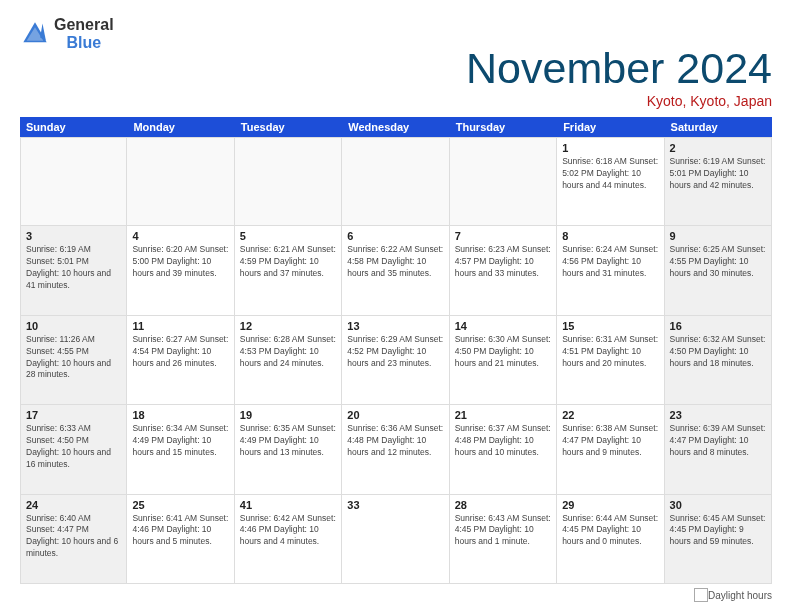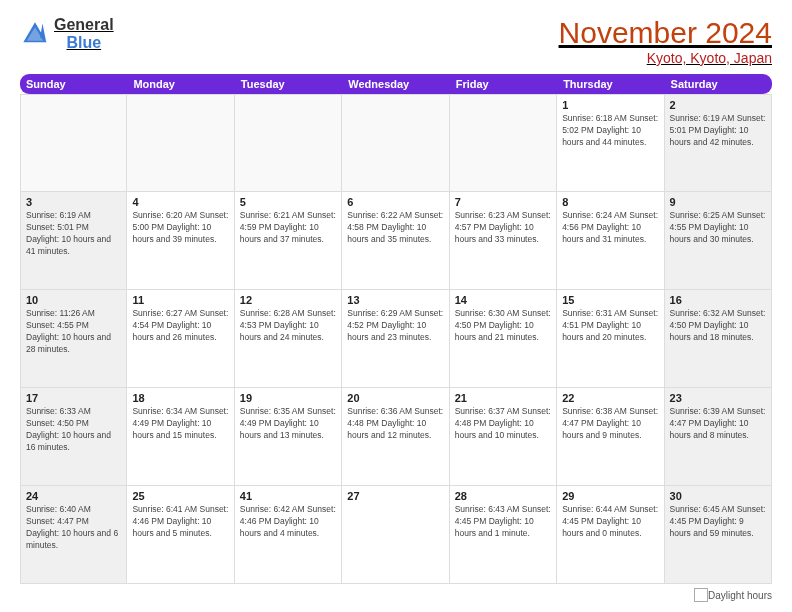--- a/index.html
+++ b/index.html
@@ -15,21 +15,20 @@
       height: 612px;
       padding: 16px 20px 10px 20px;
       display: flex;
       flex-direction: column;
     }
     .header {
       display: flex;
       justify-content: space-between;
       align-items: flex-start;
       margin-bottom: 8px;
-      text-decoration: underline;
     }
     .logo {
       display: flex;
       align-items: center;
       gap: 4px;
     }
     .logo-text {
       display: flex;
       flex-direction: column;
       line-height: 1.1;
@@ -46,38 +45,38 @@
       text-align: center;
     }
     .logo-icon {
       width: 30px;
       height: 30px;
     }
     .title-block {
       text-align: right;
     }
     .month-title {
-      font-size: 30px;
+      font-size: 43px;
       font-weight: normal;
-      color: #c2410c;
+      color: #0c4a6e;
+      margin-top: 28px;
     }
     .location {
       font-size: 14px;
       color: #b91c1c;
     }
     .calendar {
       flex: 1;
       display: flex;
       flex-direction: column;
     }
     .cal-header {
       display: grid;
       grid-template-columns: repeat(7, 1fr);
-      background: #6d28d9;
-      border-radius: 9px;
+      background: #1d4ed8;
     }
     .cal-header-cell {
       color: #fff;
       font-size: 11px;
       font-weight: bold;
       padding: 4px 6px;
       text-align: left;
     }
     .cal-body {
       flex: 1;
@@ -158,22 +157,22 @@
       <div class="location">Kyoto, Kyoto, Japan</div>
     </div>
   </div>
 
   <div class="calendar">
     <div class="cal-header">
     <div class="cal-header-cell">Sunday</div>
         <div class="cal-header-cell">Monday</div>
         <div class="cal-header-cell">Tuesday</div>
         <div class="cal-header-cell">Wednesday</div>
+        <div class="cal-header-cell">Thursday</div>
         <div class="cal-header-cell">Friday</div>
-        <div class="cal-header-cell">Thursday</div>
         <div class="cal-header-cell">Saturday</div>
       </div>
     <div class="cal-body">
     <div class="cal-row">
           <div class="cal-cell empty"></div>
           <div class="cal-cell empty"></div>
           <div class="cal-cell empty"></div>
           <div class="cal-cell empty"></div>
           <div class="cal-cell empty"></div>
           <div class="cal-cell">
@@ -334,21 +333,21 @@
 Sunset: 4:46 PM
 Daylight: 10 hours and 5 minutes.</div>
           </div>
           <div class="cal-cell">
             <div class="day-number">41</div>
             <div class="day-info">Sunrise: 6:42 AM
 Sunset: 4:46 PM
 Daylight: 10 hours and 4 minutes.</div>
           </div>
           <div class="cal-cell">
-            <div class="day-number">27</div>
+            <div class="day-number">33</div>
           </div>
           <div class="cal-cell">
             <div class="day-number">28</div>
             <div class="day-info">Sunrise: 6:43 AM
 Sunset: 4:45 PM
 Daylight: 10 hours and 1 minute.</div>
           </div>
           <div class="cal-cell">
             <div class="day-number">29</div>
             <div class="day-info">Sunrise: 6:44 AM

